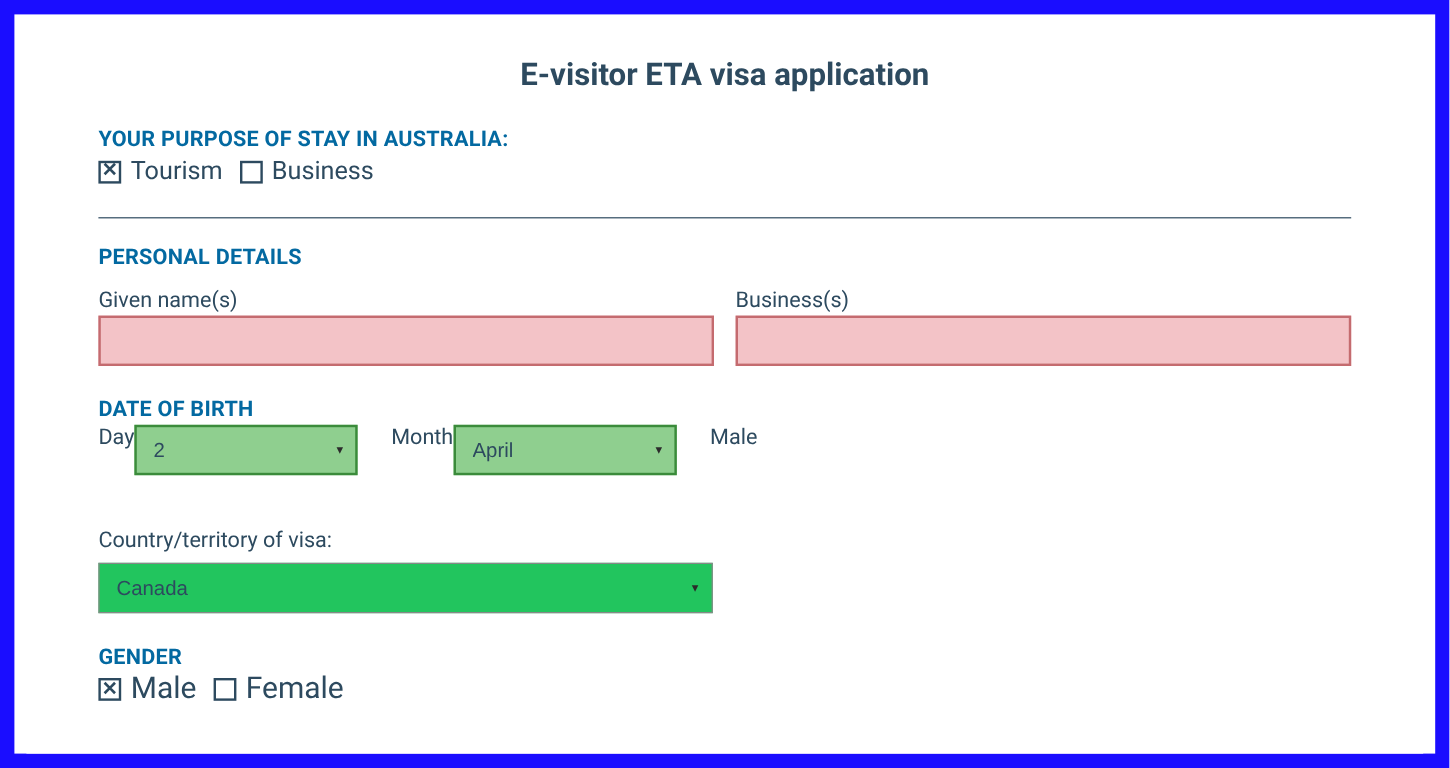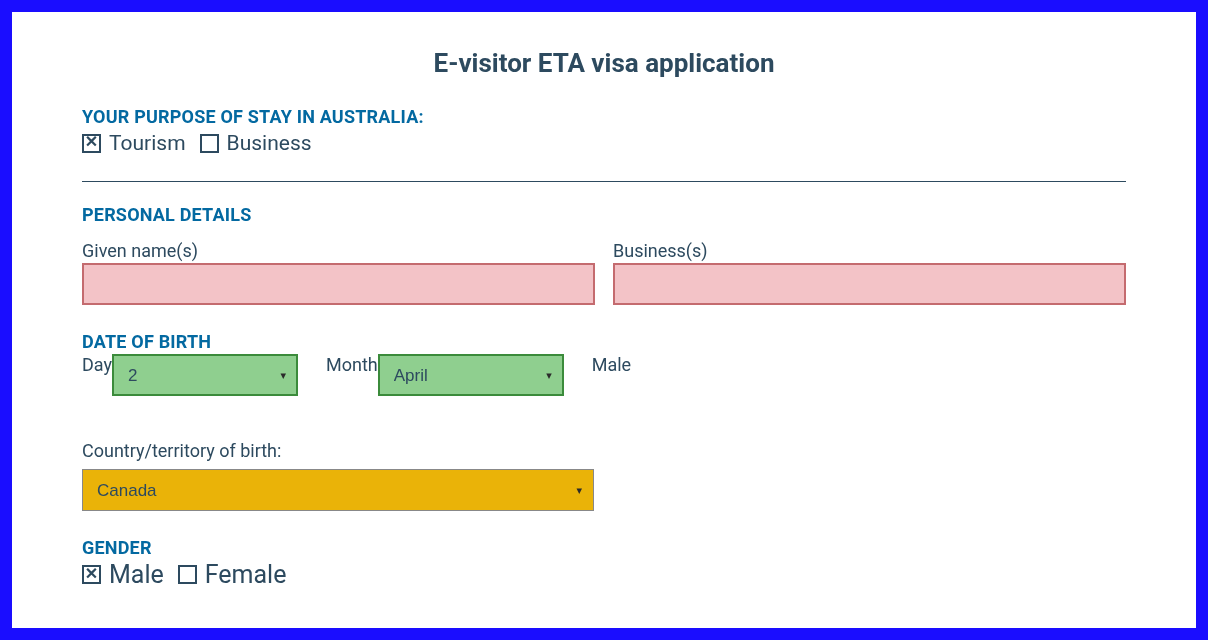--- a/index.html
+++ b/index.html
@@ -138,21 +138,21 @@
       outline: none;
       cursor: pointer;
     }
     select.white-select {
       appearance: none;
       -webkit-appearance: none;
       -moz-appearance: none;
       width: 512px;
       height: 42px;
       border: 1px solid #888;
-      background: #eab308;
+      background: #22c55e;
       padding: 0 30px 0 14px;
       font-size: 17px;
       color: #2d4a5f;
       outline: none;
       cursor: pointer;
     }
     .country-wrap {
       margin-top: 44px;
     }
     .gender-wrap {
@@ -220,21 +220,21 @@
             </select>
           </div>
         </div>
         <div class="dob-col">
           <div class="field-label">Male</div>
         </div>
       </div>
     </div>
 
     <div class="country-wrap">
-      <div class="field-label">Country/territory of birth:</div>
+      <div class="field-label">Country/territory of visa:</div>
       <div class="select-wrap" style="margin-top:6px;">
         <select class="white-select">
           <option>Canada</option>
         </select>
       </div>
     </div>
 
     <div class="gender-wrap">
       <div class="section-label">GENDER</div>
       <div class="gender-row">

